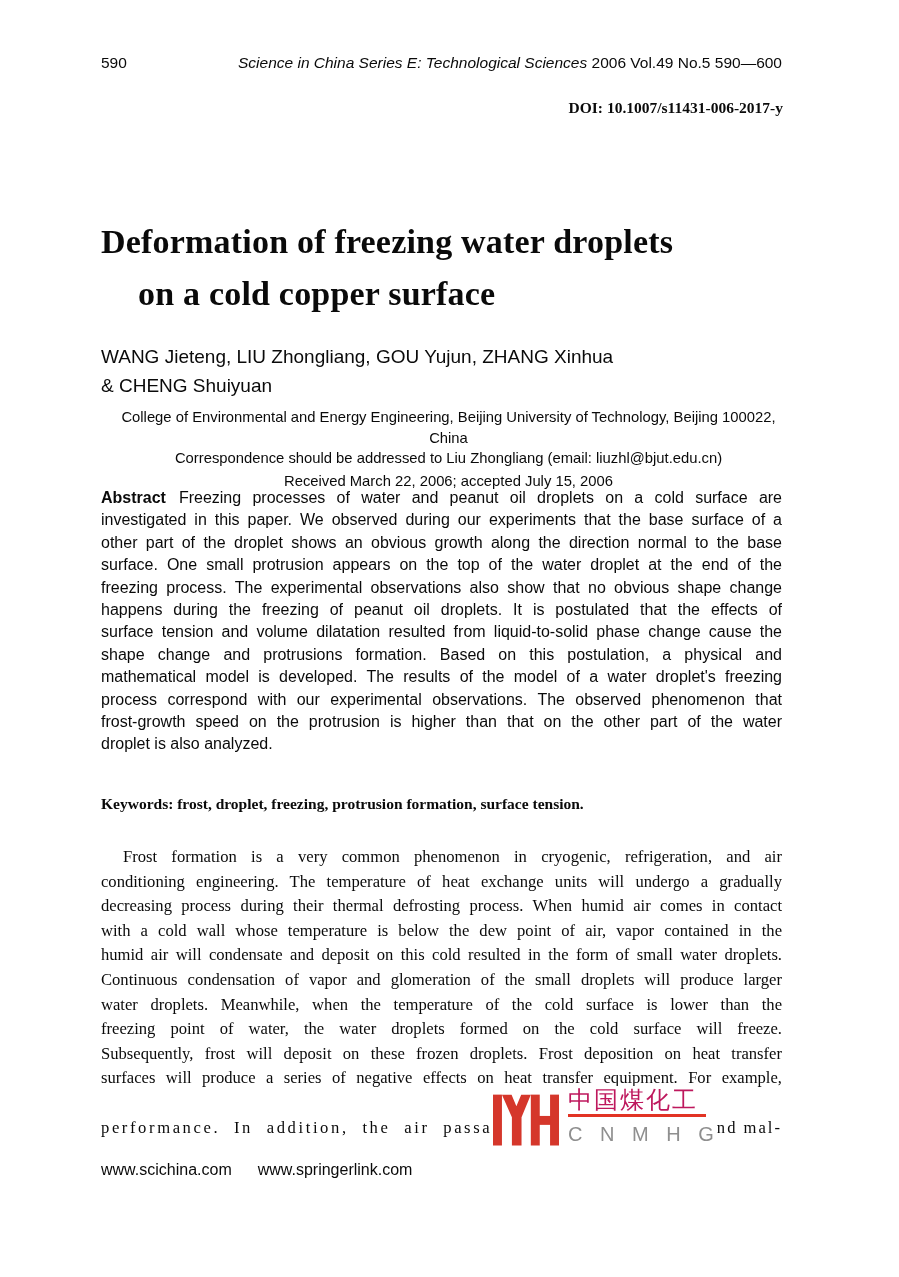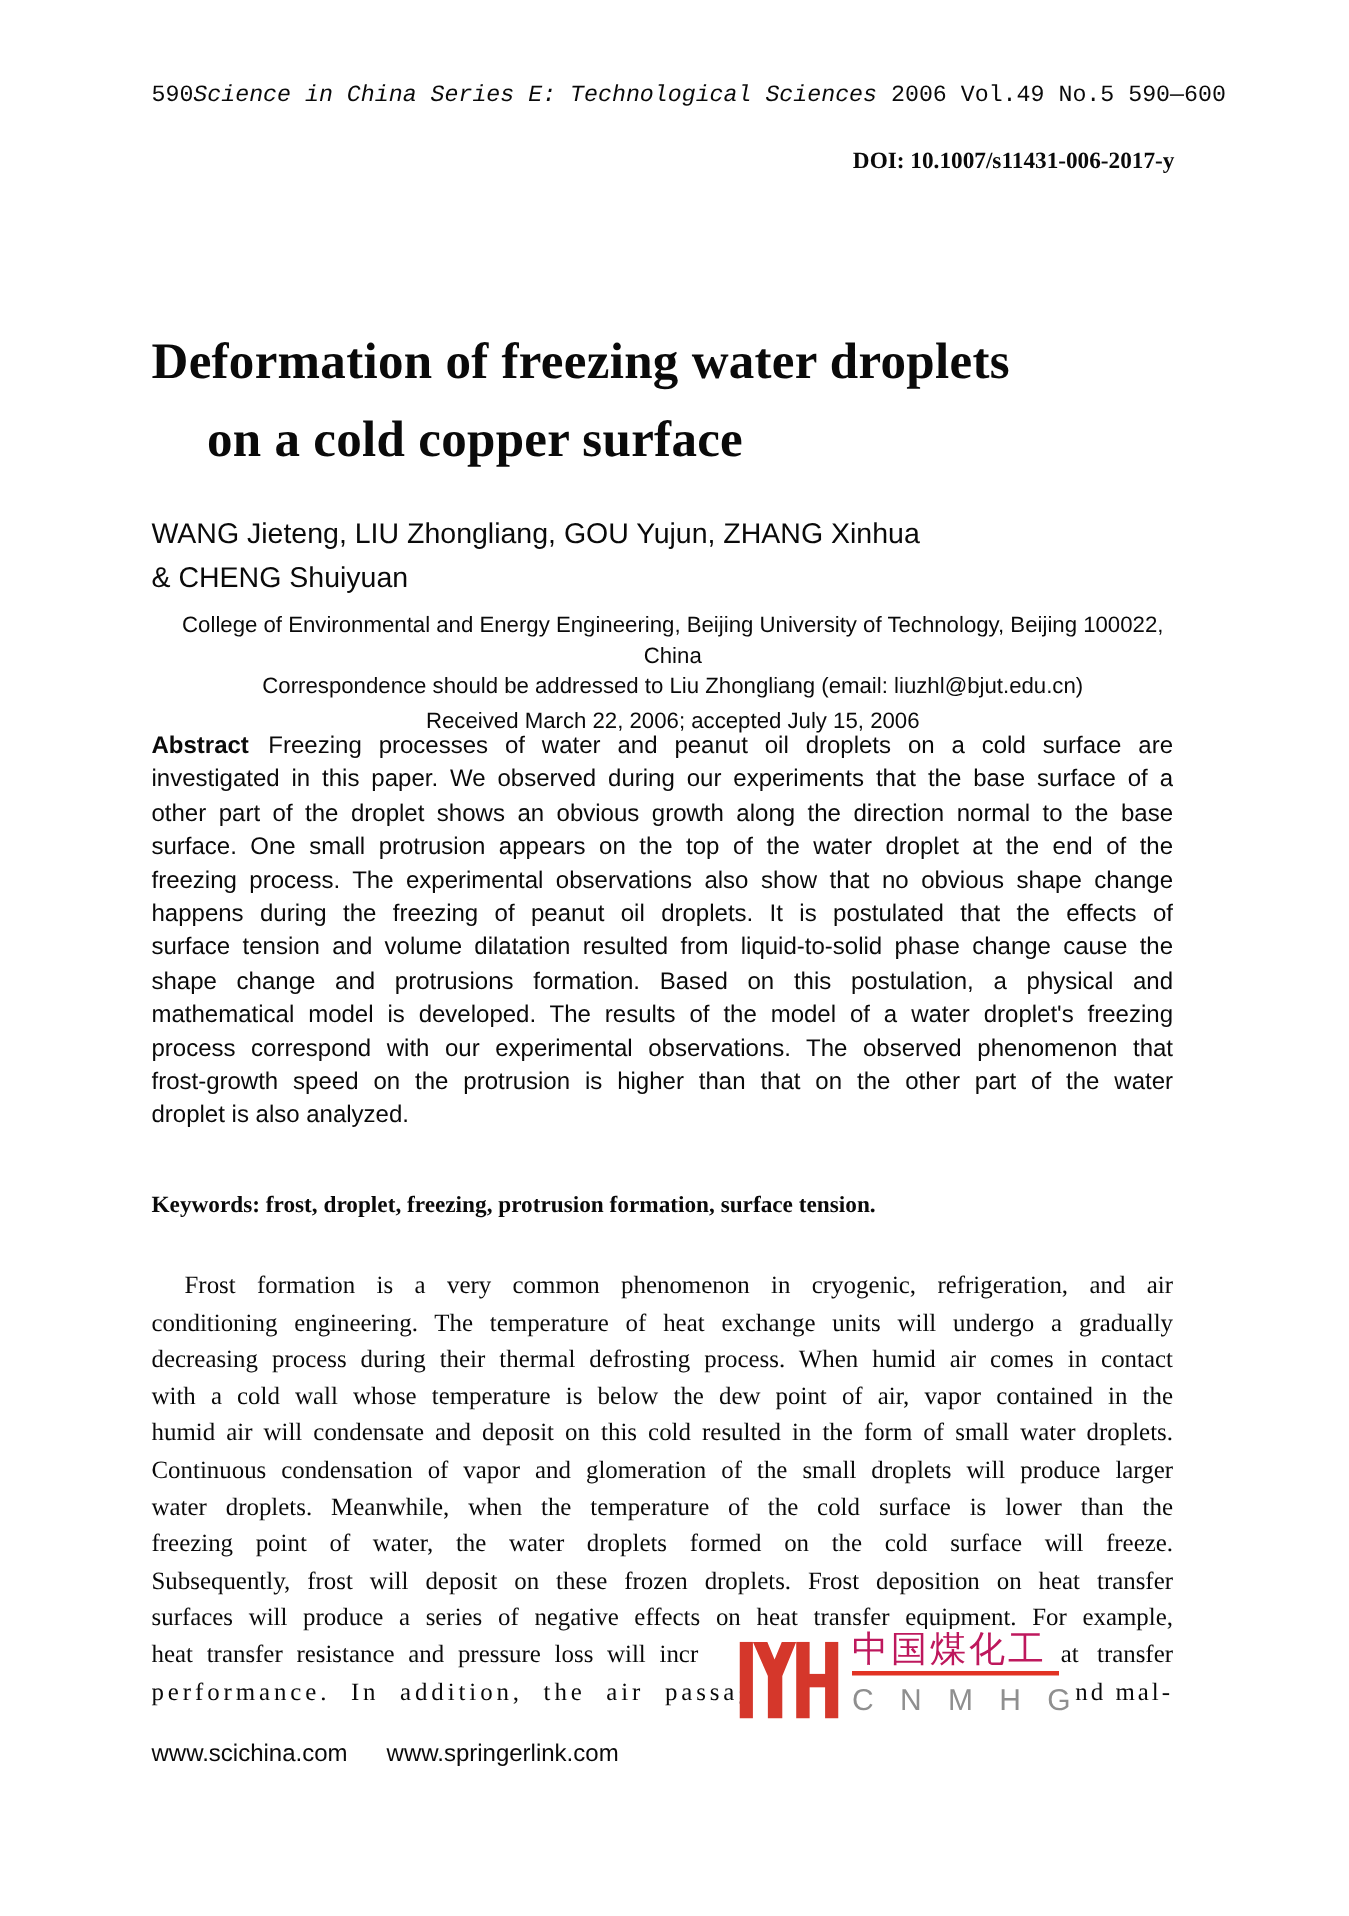--- a/index.html
+++ b/index.html
@@ -7,21 +7,21 @@
     position:relative;
     width:899px;height:1277px;
     background:#ffffff;
     overflow:hidden;
     color:#0a0a0a;
   }
   
   .hdr{
     position:absolute;top:54px;left:101px;width:681px;
     display:flex;justify-content:space-between;align-items:baseline;
-    font-family:Liberation Mono, monospace;font-size:15.5px;
+    font-family:Liberation Sans, sans-serif;font-size:15.5px;
   }
   .hdr .journal{white-space:nowrap;}
   .hdr .jtitle{font-style:italic;}
   .doi{
     position:absolute;top:99px;right:116px;
     font-family:"Liberation Serif",serif;font-weight:bold;font-size:15.5px;
     white-space:nowrap;
   }
   
   .title{
@@ -152,24 +152,20 @@
     <div class="b-line">decreasing process during their thermal defrosting process. When humid air comes in contact</div>
     <div class="b-line">with a cold wall whose temperature is below the dew point of air, vapor contained in the</div>
     <div class="b-line">humid air will condensate and deposit on this cold resulted in the form of small water droplets.</div>
     <div class="b-line">Continuous condensation of vapor and glomeration of the small droplets will produce larger</div>
     <div class="b-line">water droplets. Meanwhile, when the temperature of the cold surface is lower than the</div>
     <div class="b-line">freezing point of water, the water droplets formed on the cold surface will freeze.</div>
     <div class="b-line">Subsequently, frost will deposit on these frozen droplets. Frost deposition on heat transfer</div>
     <div class="b-line">surfaces will produce a series of negative effects on heat transfer equipment. For example,</div>
   </div>
 
-  <div class="frag-line l11">
-    <span class="frag-left ws1">heat transfer resistance and pressure loss will incr</span>
-    <span class="frag-right ws2">at transfer</span>
-  </div>
   <div class="frag-line l12">
     <span class="frag-left ls1">performance. In addition, the air passag</span>
     <span class="frag-right ls2">nd mal-</span>
   </div>
 
   <div class="watermark">
     <svg class="wm-logo" width="66" height="56" viewBox="0 0 96 80">
       <rect x="0" y="6" width="13" height="74" style="fill: rgb(213, 55, 43);"></rect>
       <polygon points="13,6 27,6 34,23 41,6 55,6 41.5,39 41.5,80 27.5,80 27.5,39" style="fill: rgb(213, 55, 43);"></polygon>
       <rect x="55" y="6" width="13" height="74" style="fill: rgb(213, 55, 43);"></rect>

